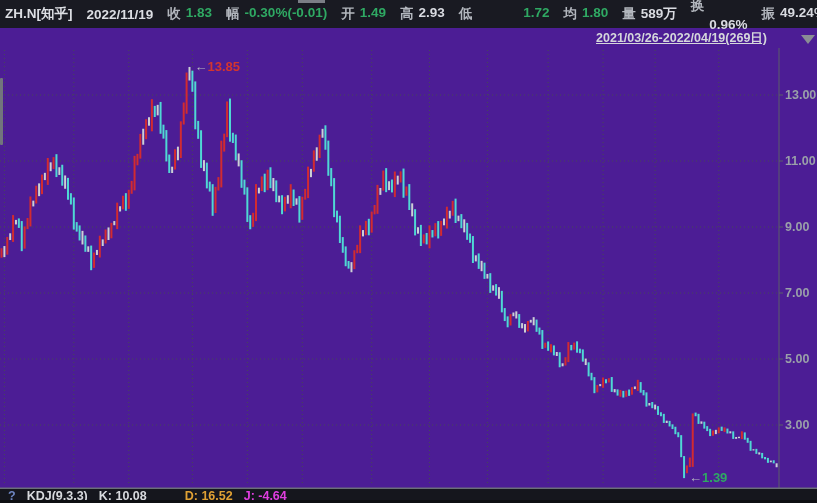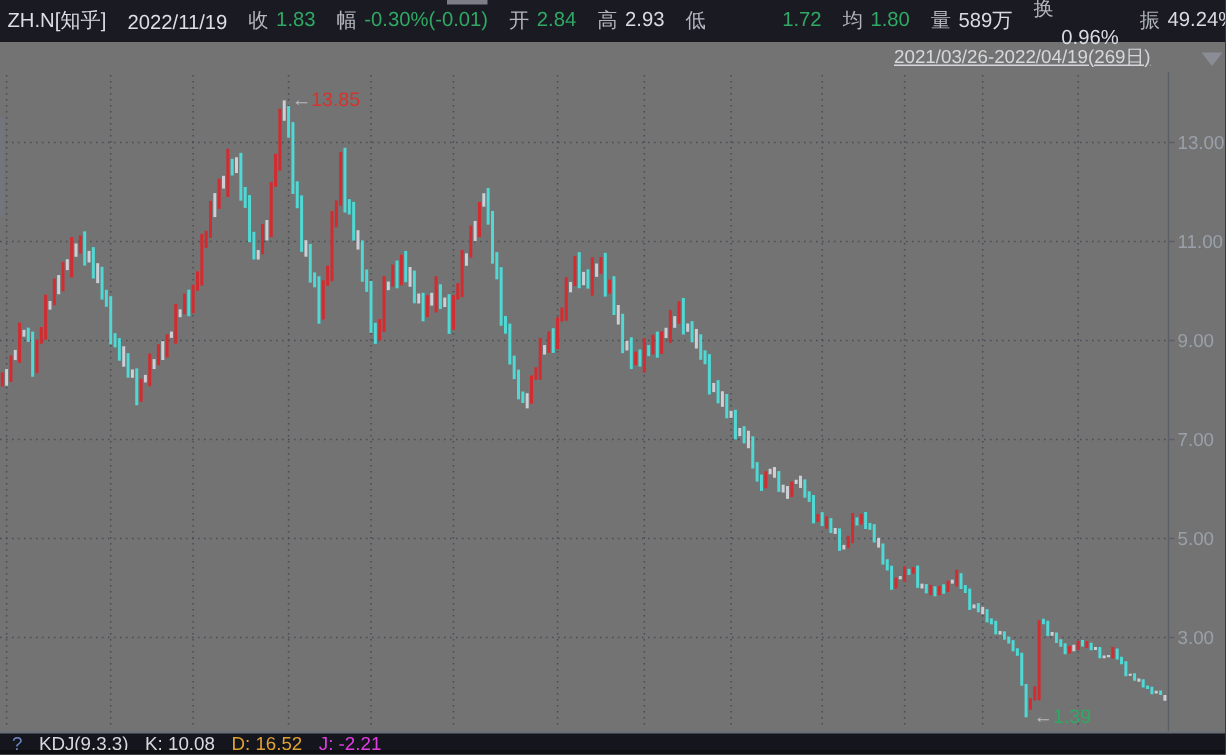--- a/index.html
+++ b/index.html
@@ -1,17 +1,17 @@
 <!DOCTYPE html>
 <html><head>
 <meta charset="utf-8">
 <style>
   html,body{margin:0;padding:0;background:#0d0e12;}
   body{font-family:"Liberation Sans","DejaVu Sans",sans-serif;}
-  #screen{position:relative;width:817px;height:500px;background:#737373;overflow:hidden;color:#d9dbe1;}
+  #screen{position:relative;width:817px;height:500px;background:#4c1d95;overflow:hidden;color:#d9dbe1;font-weight:bold;}
 
   
   #topbar{position:absolute;left:0;top:0;width:817px;height:28px;background:#191a22;
           display:flex;align-items:center;padding-left:5px;box-sizing:border-box;
           font-size:13.5px;white-space:nowrap;gap:14px;}
   .sym{color:#dcdee3;}
   .qfield{display:inline-flex;gap:5px;}
   .qlabel{color:#b2b6bd;}
   .qvalue{color:#d9dbe1;}
 
@@ -29,42 +29,42 @@
   #leftthumb{position:absolute;left:0;top:78px;width:3px;height:67px;background:#72757d;border-radius:1px;}
   #topthumb{position:absolute;left:298px;top:0;width:27px;height:3px;background:#7b7e86;}
   #redsliver{position:absolute;left:0;top:490px;width:2px;height:10px;background:#7e2022;}
 
   
   #kdjbar{position:absolute;left:0;top:488px;width:817px;height:15px;box-sizing:border-box;
           border-top:1px solid #6b6f78;display:flex;align-items:center;
           padding-left:8px;gap:11px;font-size:12.5px;background:#15161d;white-space:nowrap;}
   .kdj-help{color:#6e86c2;}
   .kdj-name,.kdj-k{color:#d7d9dd;}
-  .kdj-d{color:#e0a134;}
+  .kdj-d{color:#e0a134;margin-left:27px;}
   .kdj-j{color:#e03ee0;}
 </style>
 </head>
 <body>
 
 <div id="screen">
 
   <div id="topbar">
     <span class="sym">ZH.N[知乎]</span>
     <span class="sym">2022/11/19</span>
     <span class="qfield">
       <span class="qlabel">收</span>
       <span class="qvalue" style="color: rgb(47, 169, 99); text-align: center;">1.83</span>
     </span>
     <span class="qfield">
       <span class="qlabel">幅</span>
       <span class="qvalue" style="color: rgb(47, 169, 99);">-0.30%(-0.01)</span>
     </span>
     <span class="qfield">
       <span class="qlabel">开</span>
-      <span class="qvalue" style="color: rgb(47, 169, 99);">2.84</span>
+      <span class="qvalue" style="color: rgb(47, 169, 99);">1.49</span>
     </span>
     <span class="qfield">
       <span class="qlabel">高</span>
       <span class="qvalue" style="color: rgb(217, 219, 225);">2.93</span>
     </span>
     <span class="qfield">
       <span class="qlabel">低</span>
       <span class="qvalue" style="color: rgb(47, 169, 99); margin-left: 46px;">1.72</span>
     </span>
     <span class="qfield">
@@ -411,16 +411,16 @@
 
   <div id="leftthumb"></div>
   <div id="topthumb"></div>
   <div id="redsliver"></div>
 
   <div id="kdjbar">
     <span class="kdj-help">?</span>
     <span class="kdj-name">KDJ(9,3,3)</span>
     <span class="kdj-k">K: 10.08</span>
     <span class="kdj-d">D: 16.52</span>
-    <span class="kdj-j">J: -2.21</span>
+    <span class="kdj-j">J: -4.64</span>
   </div>
 
 </div>
 
 </body></html>

